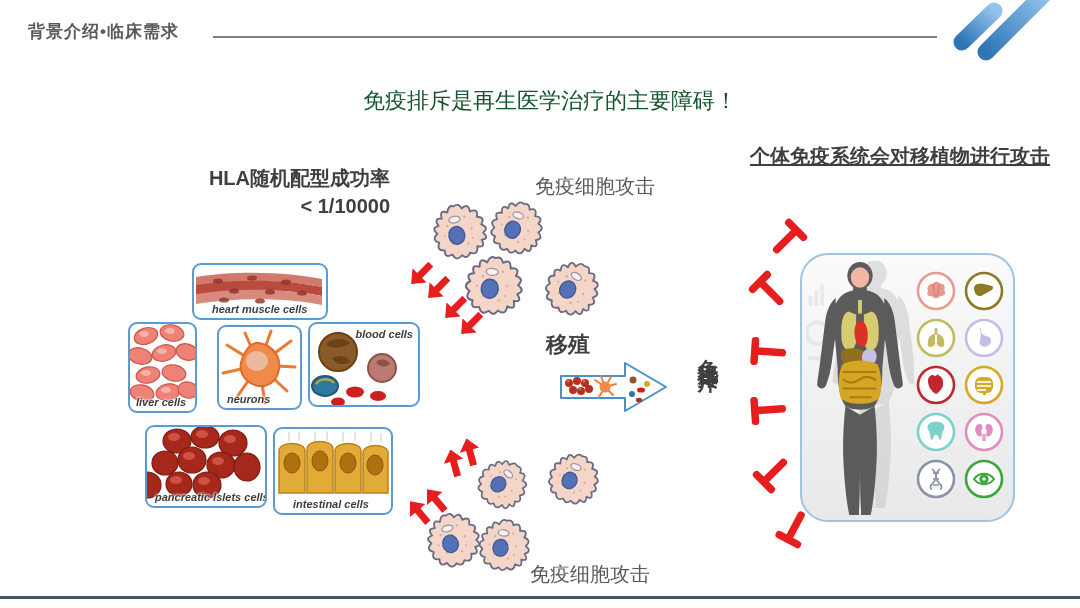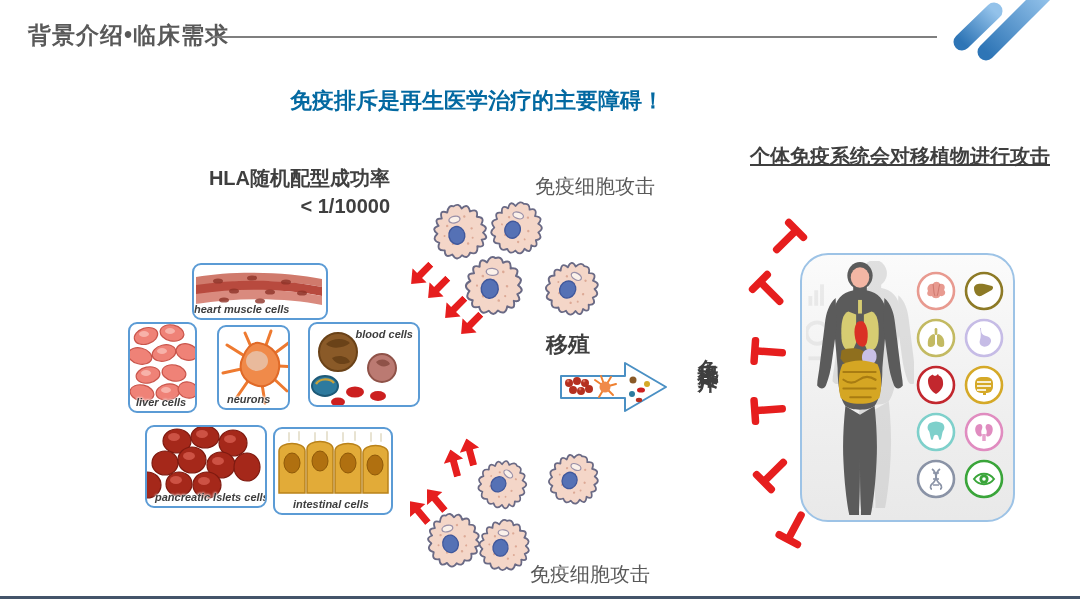--- a/index.html
+++ b/index.html
@@ -1,21 +1,21 @@
 <!DOCTYPE html>
 <html><head>
 <meta charset="utf-8">
 <style>
   html,body{margin:0;padding:0;background:#fff;}
   .stage{position:relative;width:1080px;height:608px;background:#fff;overflow:hidden;
          font-family:"Liberation Sans","DejaVu Sans",sans-serif;}
   .abs{position:absolute;}
-  .breadcrumb{left:28px;top:20px;font-size:23px;font-weight:bold;color:#595959;letter-spacing:1px;}
+  .breadcrumb{left:28px;top:20px;font-size:17px;font-weight:bold;color:#595959;letter-spacing:1px;}
   .hline{left:213px;top:36px;width:724px;height:2px;background:#7f7f7f;}
-  .title{left:290px;top:86px;width:520px;font-size:22px;font-weight:bold;color:#0369a1;}
+  .title{left:290px;top:86px;width:520px;text-align:center;font-size:22px;font-weight:normal;color:#14532d;}
   .hla{left:150px;top:164px;width:240px;text-align:right;font-size:20px;font-weight:bold;color:#3f3f3f;line-height:28px;}
   .rcaption{left:725px;top:144px;width:350px;text-align:center;font-size:20px;font-weight:bold;color:#3f3f3f;line-height:24px;text-decoration:underline;}
   .attack{font-size:20px;font-weight:500;color:#595959;}
   .translabel{left:546px;top:330px;width:120px;text-align:left;font-size:22px;font-weight:bold;color:#3f3f3f;}
   .vreject{left:694px;top:342px;writing-mode:vertical-rl;font-size:21px;font-weight:bold;color:#3f3f3f;letter-spacing:4px;}
   .cellbox{background:#fff;border:2px solid #5b9bd5;border-radius:9px;overflow:hidden;box-sizing:border-box;}
   .cellbox .lbl{position:absolute;font-size:11px;font-style:italic;font-weight:bold;color:#3d3d3d;
       text-shadow:0 0 3px #fff,0 0 3px #fff,0 0 2px #fff;white-space:nowrap;}
   .panel{left:800px;top:253px;width:215px;height:269px;border:2px solid #9dc3e6;border-radius:28px;
          background:linear-gradient(180deg,#fbfbfb 0%,#efefef 60%,#e9e9e9 100%);box-sizing:border-box;}
@@ -97,21 +97,21 @@
         <ellipse cx="24" cy="16" rx="5" ry="2.6"></ellipse>
           <ellipse cx="58" cy="13" rx="5" ry="2.6"></ellipse>
         <ellipse cx="92" cy="17" rx="5" ry="2.6"></ellipse>
           <ellipse cx="40" cy="26" rx="5" ry="2.6"></ellipse>
         <ellipse cx="76" cy="27" rx="5" ry="2.6"></ellipse>
           <ellipse cx="108" cy="28" rx="5" ry="2.6"></ellipse>
         <ellipse cx="30" cy="35" rx="5" ry="2.6"></ellipse>
           <ellipse cx="66" cy="36" rx="5" ry="2.6"></ellipse>
       </g>
     </svg>
-    <span class="lbl" style="left:0;bottom:3px">heart muscle cells</span>
+    <span class="lbl" style="left:18px;bottom:3px">heart muscle cells</span>
   </div>
 
   <div class="abs cellbox" style="left:128px;top:322px;width:69px;height:91px">
     <svg width="65" height="87" viewBox="0 0 65 87">
       <g fill="#EF8277" stroke="#C9554B" stroke-width="1.2">
         <ellipse cx="16" cy="12" rx="12" ry="8" transform="rotate(-18 16 12)"></ellipse>
         <ellipse cx="42" cy="9" rx="12" ry="8" transform="rotate(12 42 9)"></ellipse>
         <ellipse cx="10" cy="32" rx="12" ry="8" transform="rotate(14 10 32)"></ellipse>
         <ellipse cx="34" cy="29" rx="12" ry="8" transform="rotate(-14 34 29)"></ellipse>
         <ellipse cx="57" cy="28" rx="11" ry="8" transform="rotate(16 57 28)"></ellipse>
@@ -125,21 +125,21 @@
         <ellipse cx="14" cy="10" rx="5" ry="3"></ellipse>
           <ellipse cx="40" cy="7" rx="5" ry="3"></ellipse>
         <ellipse cx="32" cy="27" rx="5" ry="3"></ellipse>
           <ellipse cx="16" cy="49" rx="5" ry="3"></ellipse>
         <ellipse cx="36" cy="66" rx="5" ry="3"></ellipse>
       </g>
     </svg>
     <span class="lbl" style="left:6px;bottom:3px">liver cells</span>
   </div>
 
-  <div class="abs cellbox" style="left:217px;top:325px;width:73px;height:85px">
+  <div class="abs cellbox" style="left:217px;top:325px;width:85px;height:85px">
     <svg width="81" height="81" viewBox="0 0 81 81">
       <g stroke="#EE7A30" stroke-width="3" stroke-linecap="round">
         <path d="M40,38 L8,18"></path>
           <path d="M40,38 L26,6"></path>
           <path d="M40,38 L52,4"></path>
           <path d="M40,38 L72,14"></path>
         <path d="M40,38 L76,40"></path>
           <path d="M40,38 L68,64"></path>
           <path d="M40,38 L46,76"></path>
           <path d="M40,38 L18,70"></path>

